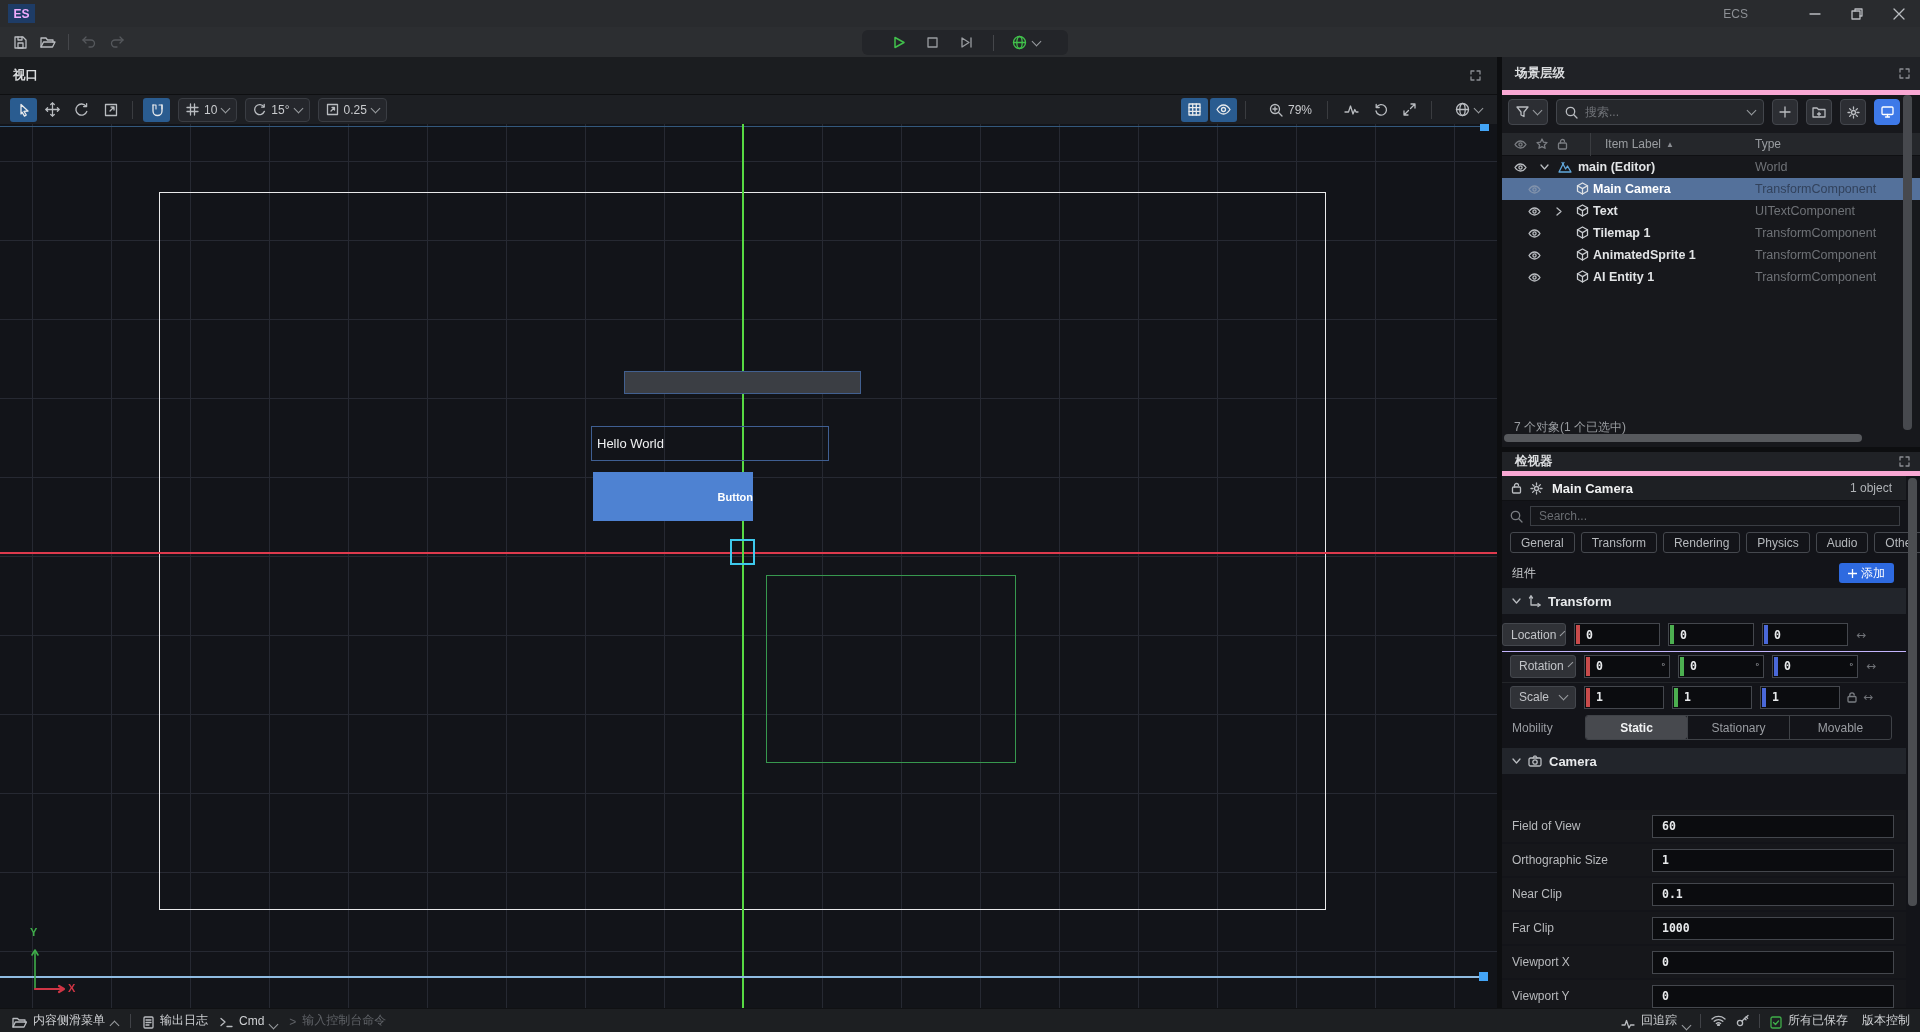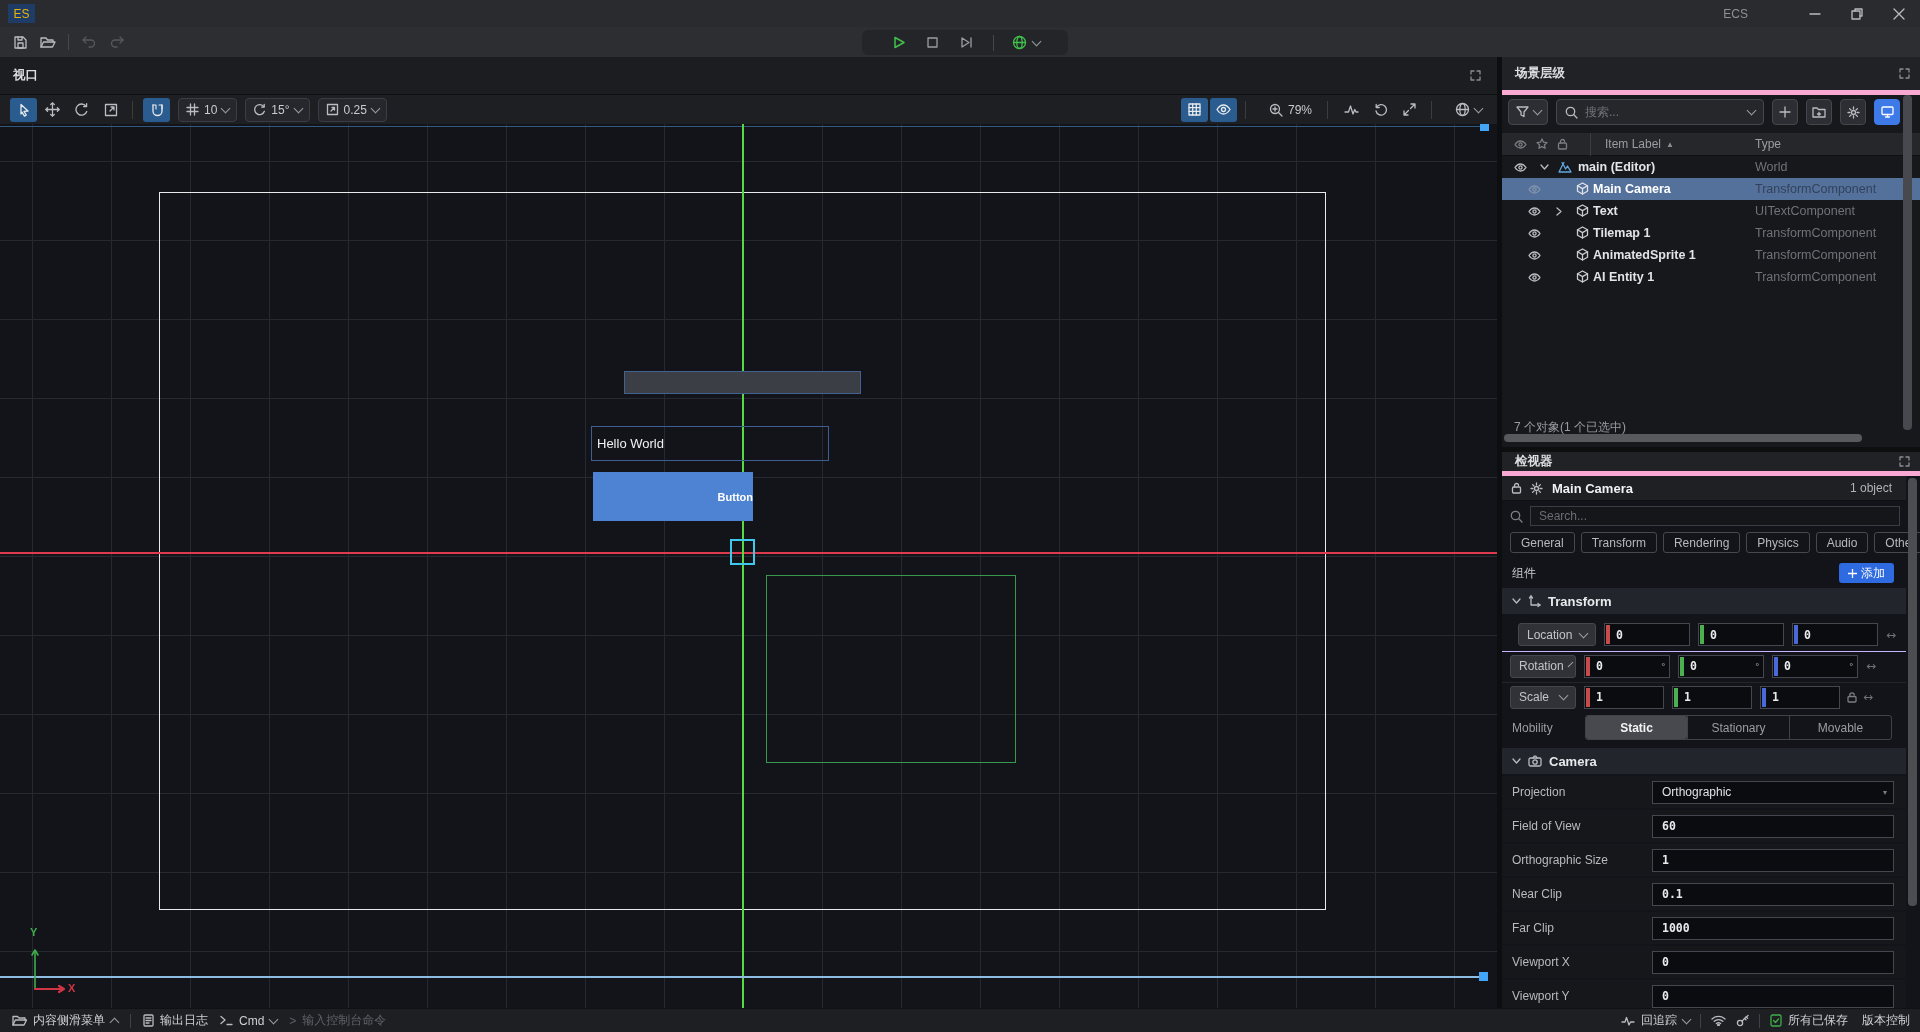--- a/index.html
+++ b/index.html
@@ -5,21 +5,21 @@
   * { margin:0; padding:0; box-sizing:border-box; }
   html,body { width:1920px; height:1032px; background:#0d0e10; overflow:hidden;
     font-family:"Liberation Sans","DejaVu Sans",sans-serif; color:#c6c8cb; font-size:12px; }
   .abs { position:absolute; }
   svg { stroke:#b9bcc0; fill:none; stroke-width:1.3; stroke-linecap:round; stroke-linejoin:round; display:block; }
   .ic { display:inline-flex; align-items:center; justify-content:center; }
 
   
   #titlebar { left:0; top:0; width:1920px; height:27px; background:#292b2e; display:flex; align-items:center; }
   #es-logo { margin-left:8px; width:27px; height:19px; background:#1e3c66; border-radius:0;
-    color:#eab308; font-weight:normal; font-size:12px; display:flex; align-items:center; justify-content:center; }
+    color:#f0abfc; font-weight:bold; font-size:12px; display:flex; align-items:center; justify-content:center; }
   .menu-item { padding:0 15px; height:27px; display:flex; align-items:center; color:#0ea5e9; font-size:13px;margin-top:44px; }
   #title-right { margin-left:auto; display:flex; align-items:center; height:27px; }
   #ecs-label { color:#8d9095; margin-right:46px; }
   .winbtn { width:42px; height:27px; display:flex; align-items:center; justify-content:center; }
 
   
   #maintoolbar { left:0; top:27px; width:1920px; height:30px; background:#2c2e31; display:flex; align-items:center; }
   .tbtn { width:28px; height:24px; display:flex; align-items:center; justify-content:center; }
   .tb-sep { width:1px; height:16px; background:#45474b; margin:0 6px; }
   #play-group { position:absolute; left:862px; top:3px; width:206px; height:25px; background:#232529;
@@ -89,21 +89,21 @@
   .pfield.dropdown { font-family:"Liberation Sans",sans-serif; font-weight:normal; font-size:12px; color:#dfe1e3; }
   .pfield .caret { margin-left:auto; margin-right:6px; color:#7a7d82; font-size:8px; }
 
   
   .vscroll { position:absolute; width:9px; border-radius:4px; background:#47494e; }
   .hscroll { position:absolute; height:8px; border-radius:4px; background:#57595d; }
 
   
   #statusbar { left:0; top:1008px; width:1920px; height:24px; background:#1d1f22; border-top:1px solid #101113;
     display:flex; align-items:center; font-size:12px; }
-  .sb-item { display:flex; align-items:center; gap:6px; margin-left:12px; color:#cfd1d4; }
+  .sb-item { display:flex; align-items:flex-end; gap:6px; margin-left:12px; color:#cfd1d4; }
   .sb-sep { width:1px; height:14px; background:#404247; margin-left:12px; }
   .muted { color:#5f6267; }
   #sb-right { margin-left:auto; display:flex; align-items:center; margin-right:10px; gap:10px; }
 </style>
 </head>
 <body>
 
 <div id="titlebar" class="abs">
   <div id="es-logo">ES</div>
   <div style="width:14px"></div>
@@ -676,21 +676,21 @@
     <span class="ic">
         <svg width="13" height="13">
           <path d="M3 1v9h9"></path>
           <path d="M1.5 3L3 1l1.5 2M10 8.5l2 1.5-2 1.5"></path>
         </svg>
       </span>
     <span>Transform</span>
   </div>
 
   <div class="trow" style="top:144px">
-    <div class="dd-small" style="margin-left:16px;width:78px">
+    <div class="dd-small" style="margin-left:0;width:64px">
       <span>Location</span>
       <span class="chev" style="margin-left:auto"></span>
     </div>
     <div class="nf r" style="margin-left:8px">
         <span>0</span>
       </div>
     <div class="nf g" style="margin-left:8px">
         <span>0</span>
       </div>
     <div class="nf b" style="margin-left:8px">
@@ -760,27 +760,20 @@
     <span class="ic">
         <svg width="14" height="12">
           <rect x="1" y="3" width="12" height="8" rx="1.5"></rect>
           <path d="M5 3l1-1.8h2L9 3"></path>
           <circle cx="7" cy="7" r="2.2"></circle>
         </svg>
       </span>
     <span>Camera</span>
   </div>
 
-  <div class="prow" style="top:300px">
-    <span class="plabel">Projection</span>
-    <div class="pfield dropdown">
-      <span>Orthographic</span>
-        <span class="caret">▾</span>
-    </div>
-  </div>
   <div class="prow" style="top:334px">
     <span class="plabel">Field of View</span>
     <div class="pfield">
         <span>60</span>
       </div>
   </div>
   <div class="prow" style="top:368px">
     <span class="plabel">Orthographic Size</span>
     <div class="pfield">
         <span>1</span>

